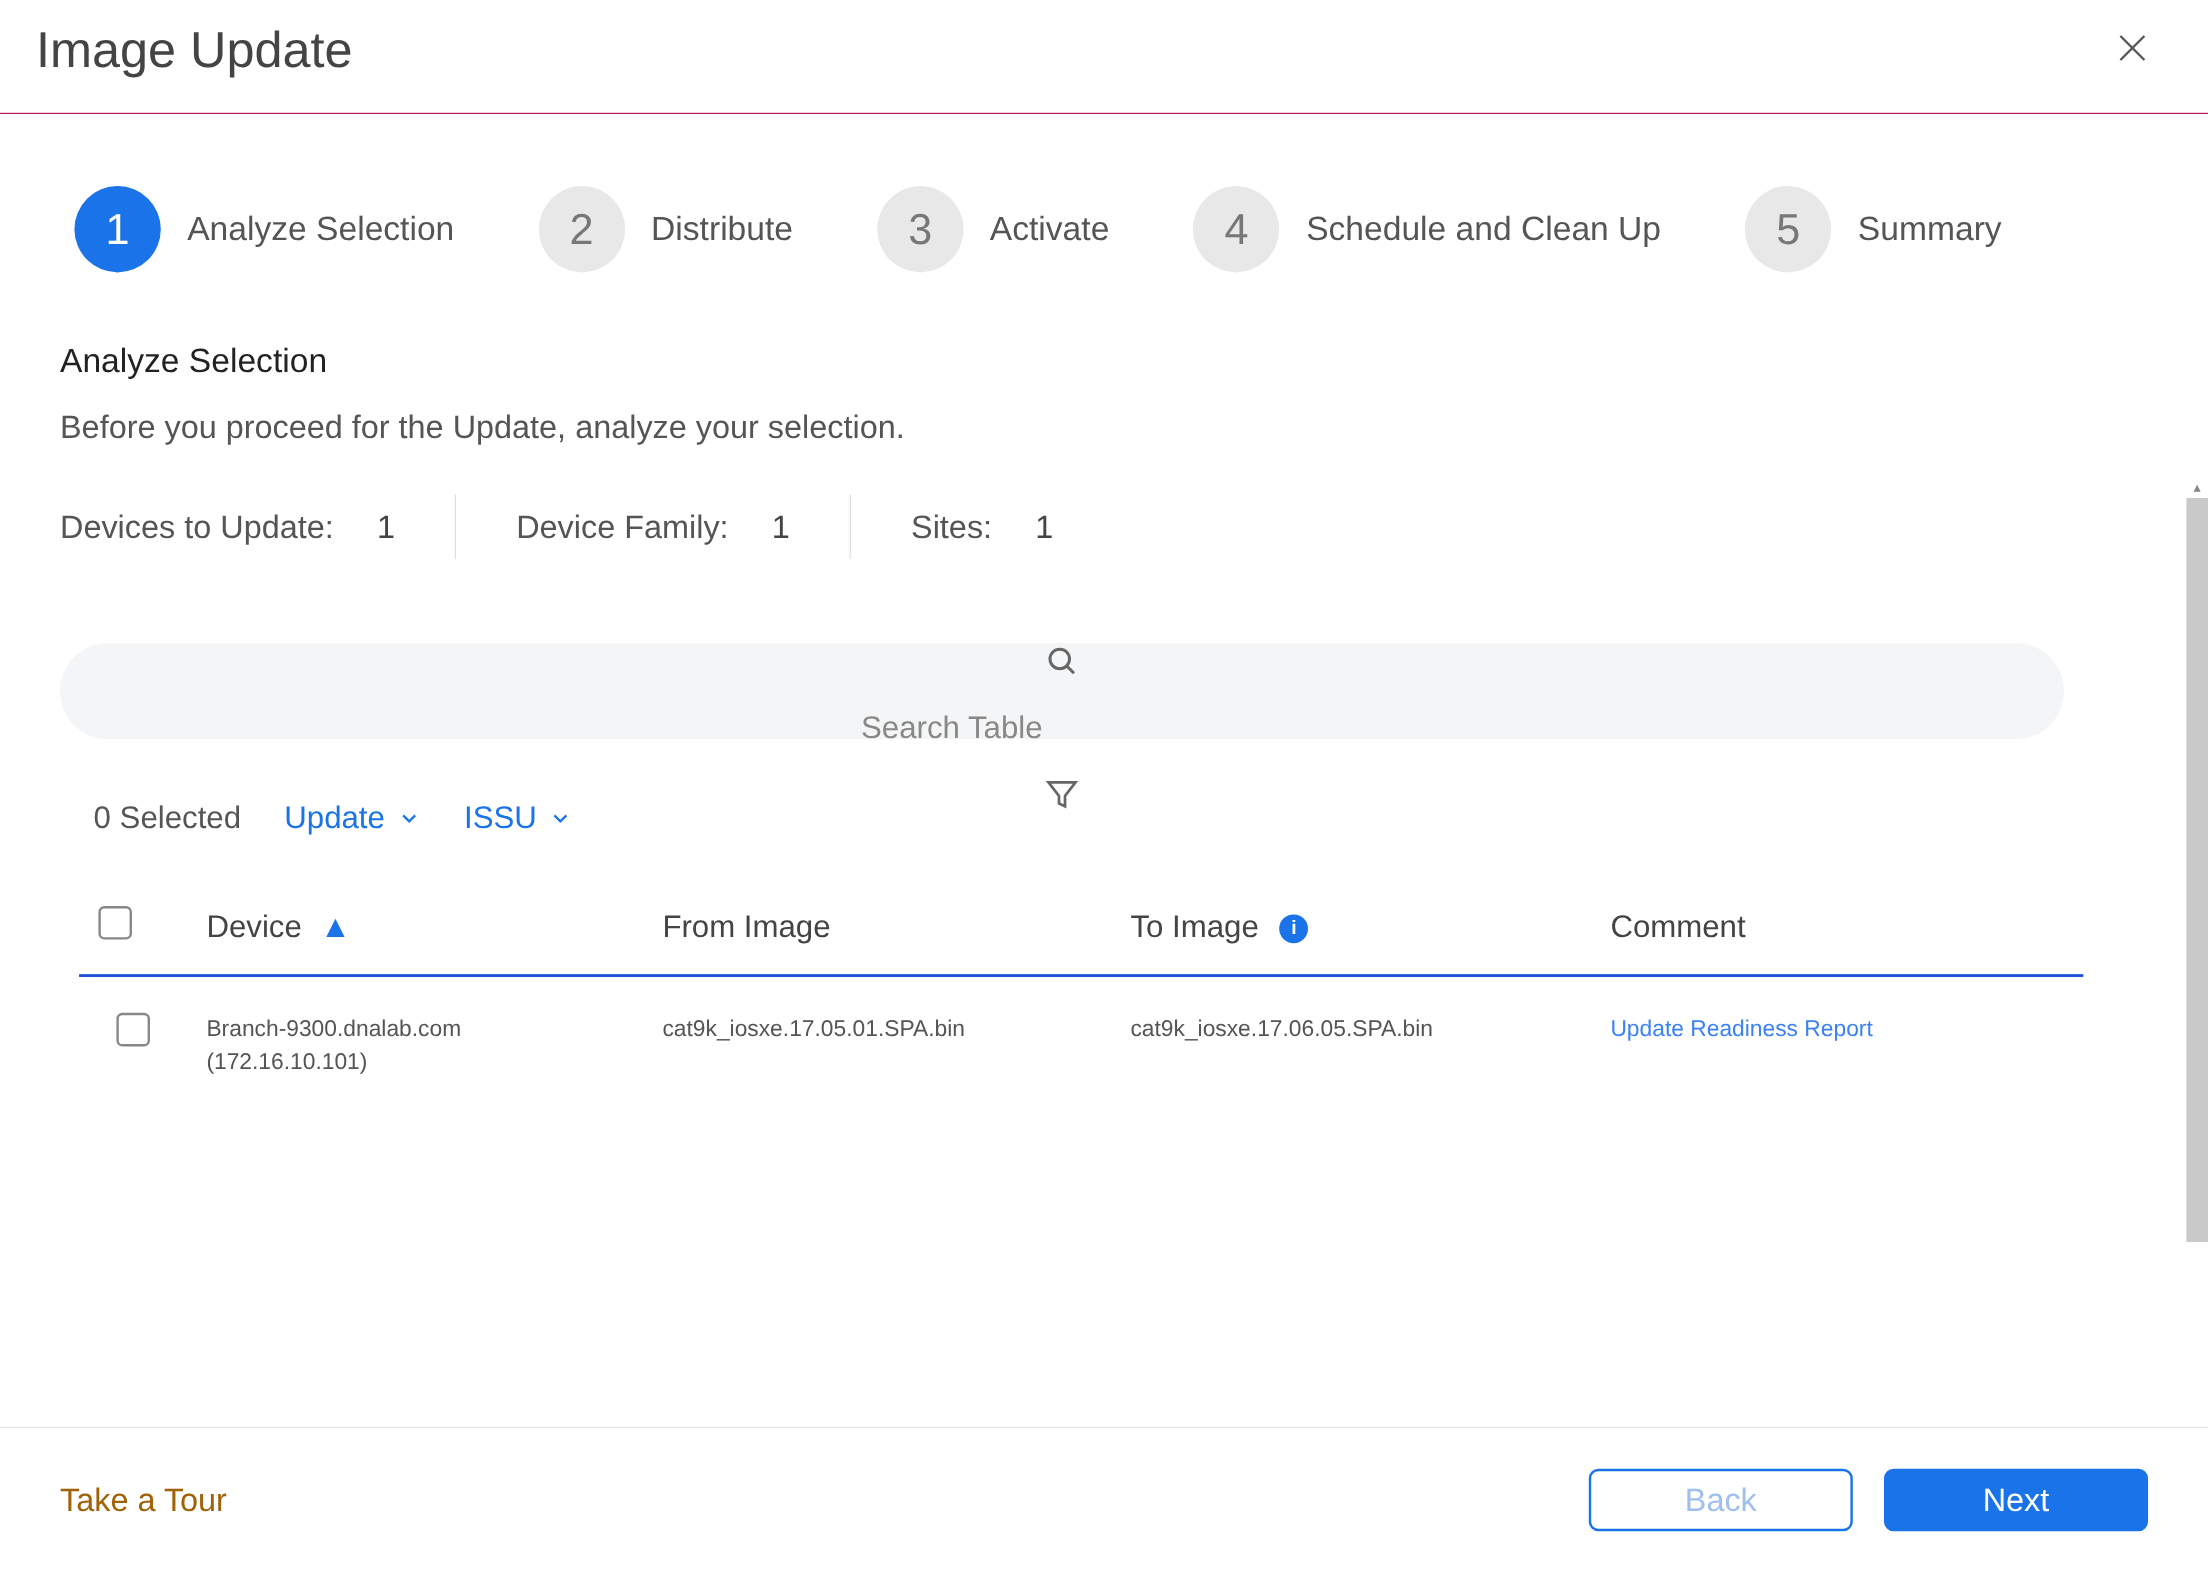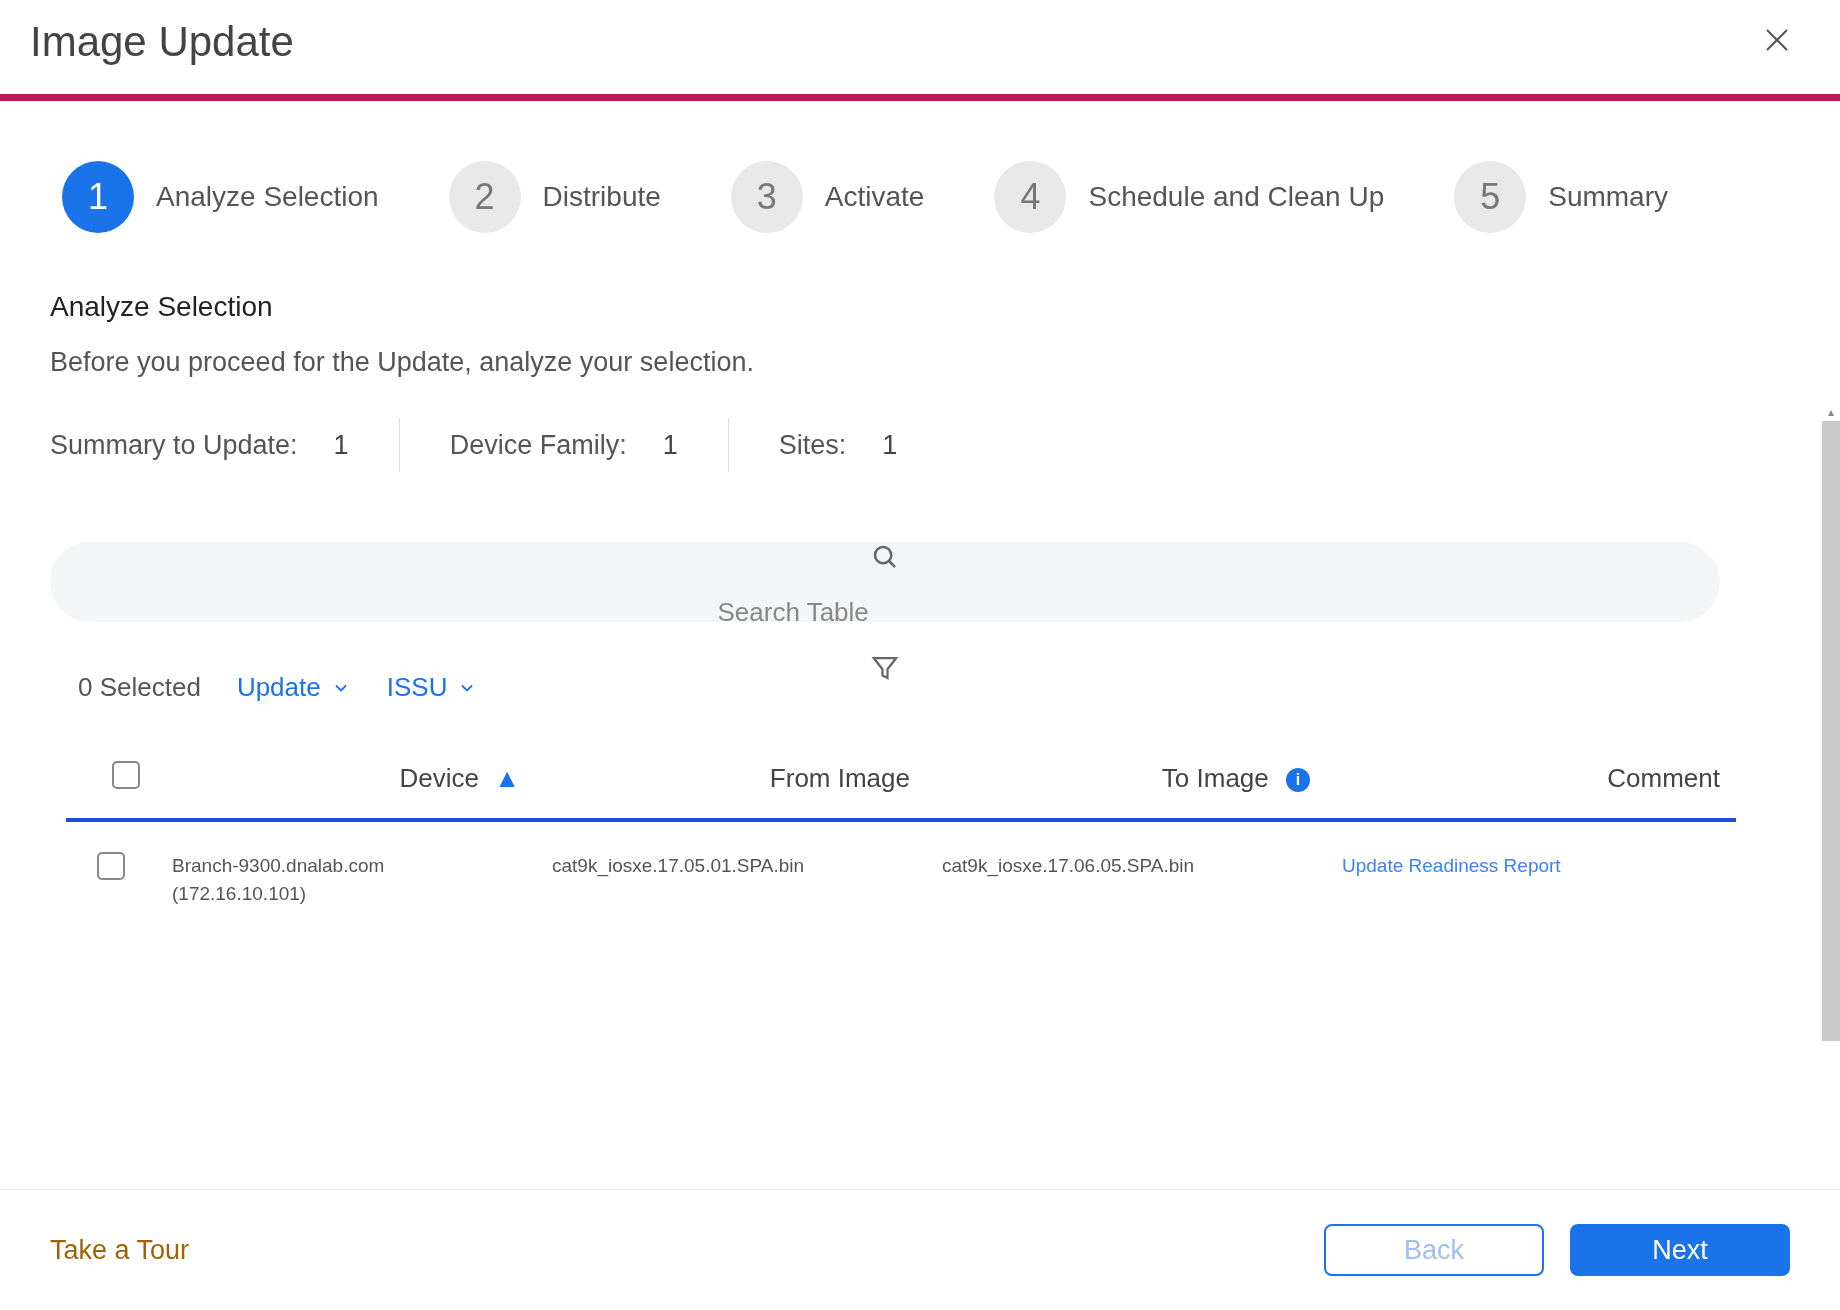--- a/index.html
+++ b/index.html
@@ -17,21 +17,21 @@
     width: 100%;
     height: 100%;
     display: flex;
     flex-direction: column;
   }
   .header {
     display: flex;
     justify-content: space-between;
     align-items: center;
     padding: 18px 48px 28px 30px;
-    border-bottom: 7px solid #be185d;
+    border-bottom: 1px solid #be185d;
   }
   .title {
     font-size: 42px;
     font-weight: 400;
     color: #444;
   }
   .close-icon {
     cursor: pointer;
     color: #555;
   }
@@ -160,26 +160,26 @@
     cursor: pointer;
   }
   .chev { display:inline-flex; }
 
   table.device-table {
     width: calc(100% - 70px);
     border-collapse: collapse;
     margin-left: 16px;
   }
   .device-table thead th {
-    text-align: right;
+    text-align: left;
     font-size: 26px;
     font-weight: 400;
     color: #444;
     padding: 22px 16px;
-    border-bottom: 4px solid #1d4ed8;
+    border-bottom: 2px solid #1d4ed8;
   }
   .device-table tbody td {
     font-size: 19px;
     color: #555;
     padding: 30px 16px;
     vertical-align: top;
     line-height: 1.45;
   }
   .col-chk { width: 70px; text-align: center; }
   .chk {
@@ -279,21 +279,21 @@
         <div class="step-circle inactive">5</div>
         <div class="step-label">Summary</div>
       </div>
     </div>
 
     <div class="section-title">Analyze Selection</div>
     <div class="section-desc">Before you proceed for the Update, analyze your selection.</div>
 
     <div class="summary-row">
       <div class="summary-item">
-        <span>Summary to Update:</span>
+        <span>Devices to Update:</span>
         <span class="summary-val">1</span>
       </div>
       <div class="vrule"></div>
       <div class="summary-item">
         <span>Device Family:</span>
         <span class="summary-val">1</span>
       </div>
       <div class="vrule"></div>
       <div class="summary-item">
         <span>Sites:</span>

